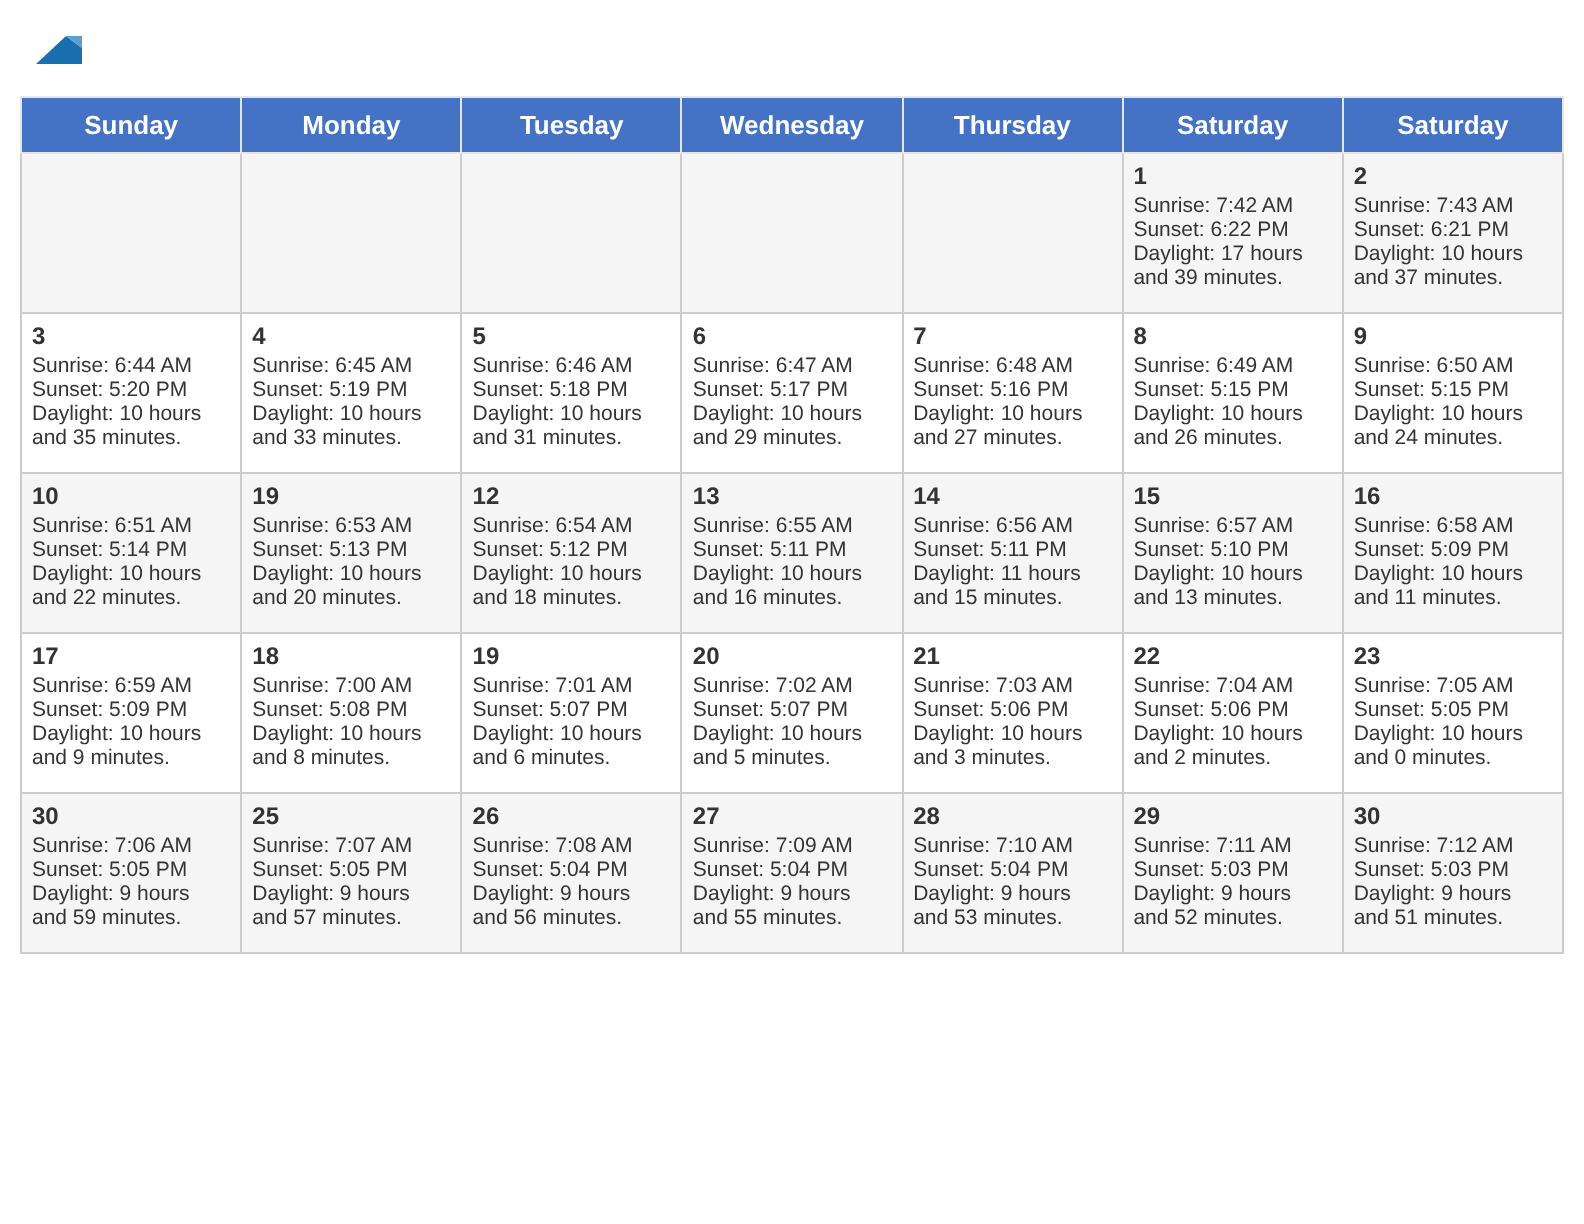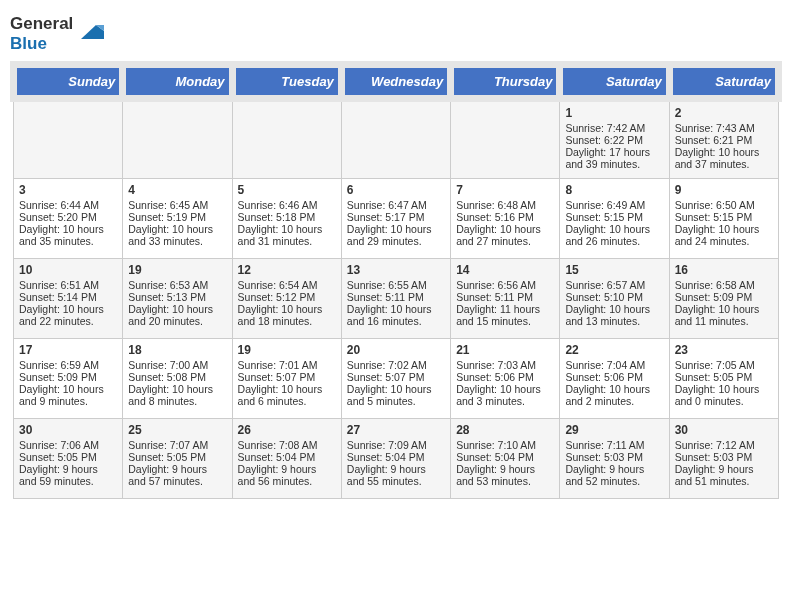--- a/index.html
+++ b/index.html
@@ -41,23 +41,22 @@
       border: 1px solid #ccc;
     }
     thead tr {
       background-color: #4472c4;
     }
     thead th {
       color: #fff;
       font-size: 13px;
       font-weight: bold;
       padding: 6px 4px;
-      text-align: right;
-      border: 7px solid #e5e5e5;
-      font-style: italic;
+      text-align: center;
+      border: 1px solid #e5e5e5;
     }
     tbody tr {
       vertical-align: top;
     }
     tbody td {
       border: 1px solid #ccc;
       padding: 4px 5px;
       font-size: 10.5px;
       color: #333;
       width: calc(100% / 7);
@@ -81,24 +80,20 @@
       background-color: #f5f5f5;
     }
   </style>
 </head>
 <body>
 
 <div class="header">
   <div class="logo">
     <div>
       <div style="display:flex;align-items:center;">
-        <div>
-          <div style="font-size:17px;font-weight:bold;color:#333;line-height:1.15;">General</div>
-          <div style="font-size:17px;font-weight:bold;color:#1a6faf;line-height:1.15;">Blue</div>
-        </div>
         <svg width="30" height="30" viewBox="0 0 30 30" style="margin-left:3px;margin-top:-4px;">
           <polygon points="5,22 20,8 28,14 28,22" fill="#1a6faf"></polygon>
           <polygon points="20,8 28,8 28,14" fill="#5a9fd4"></polygon>
         </svg>
       </div>
     </div>
   </div>
   <div class="title-area">
     <div class="month-year"></div>
     <div class="location"></div>

